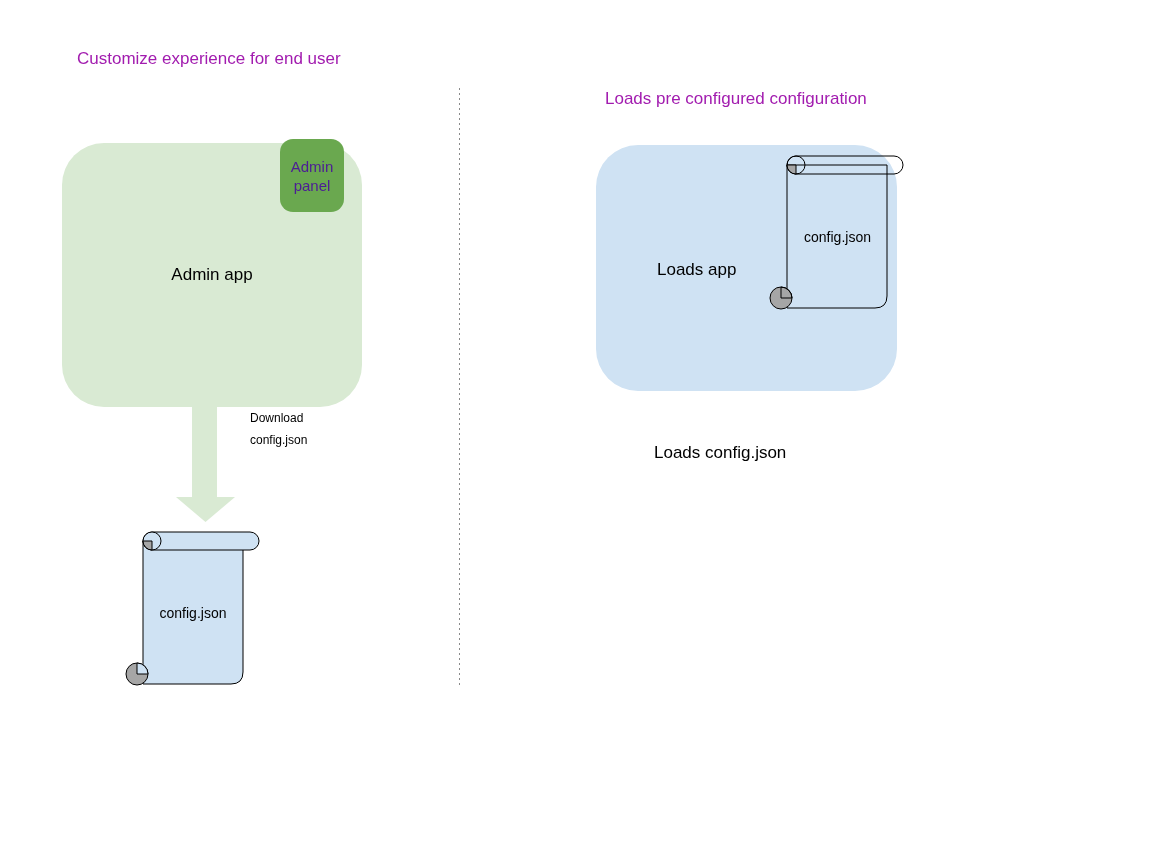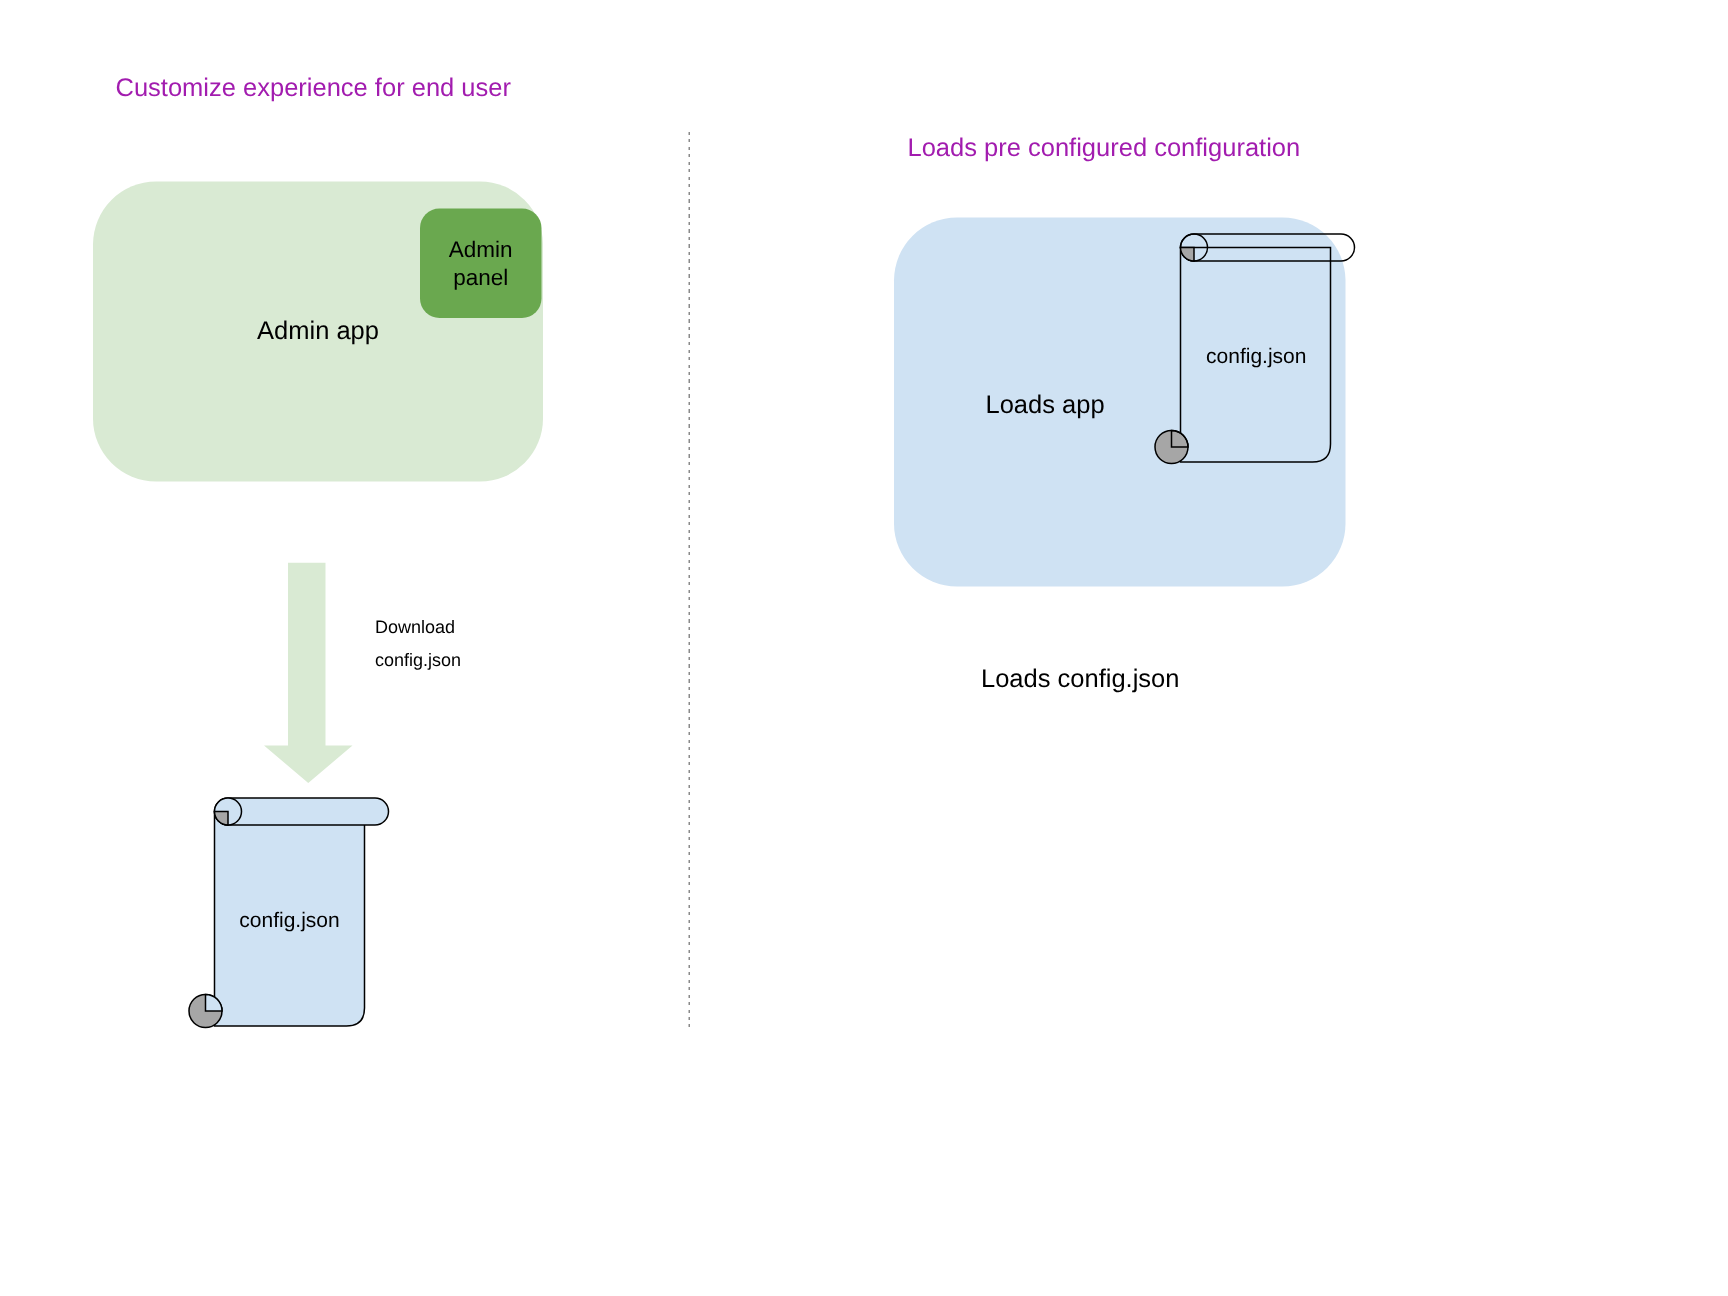--- a/index.html
+++ b/index.html
@@ -5,27 +5,27 @@
   html,body{margin:0;padding:0;}
   body{
     width:1152px;height:864px;position:relative;overflow:hidden;
     background:#ffffff;
     font-family:"Liberation Sans", sans-serif;
     color:#000000;
   }
   .abs{position:absolute;}
   .section-title{font-size:17px;line-height:22px;color:#a21caf;}
   .app-box{border-radius:42px;display:flex;align-items:center;justify-content:center;}
-  .admin-box{left:62px;top:121px;width:300px;height:200px;background:#d9ead3;}
+  .admin-box{left:62px;top:143px;width:300px;height:264px;background:#d9ead3;}
   .demo-box{left:596px;top:145px;width:301px;height:246px;background:#cfe2f3;}
   .app-label{font-size:17px;color:#000;}
   .admin-panel{
-    left:280px;top:139px;width:81px;height:73px;background:#6aa84f;
+    left:280px;top:139px;width:64px;height:73px;background:#6aa84f;
     border-radius:13px;display:flex;align-items:center;justify-content:center;
-    text-align:center;font-size:15px;line-height:19px;color:#000000;padding:2px;box-sizing:border-box;
+    text-align:center;font-size:15px;line-height:19px;color:#4c1d95;padding:2px;box-sizing:border-box;
   }
   .download-label{left:250px;top:407px;font-size:12px;line-height:22px;white-space:pre-line;}
   .demo-label{left:657px;top:259px;font-size:17px;line-height:22px;}
   .caption{left:654px;top:442px;font-size:17px;line-height:22px;}
   .scroll-label{font-size:14px;line-height:18px;text-align:center;color:#000;}
   .scroll-label-left{left:143px;top:604px;width:100px;}
   .scroll-label-right{left:787px;top:228px;width:101px;}
   .divider{
     left:459px;top:88px;width:1px;height:600px;
     background:repeating-linear-gradient(to bottom,#8a8a8a 0 2px,transparent 2px 5px);

